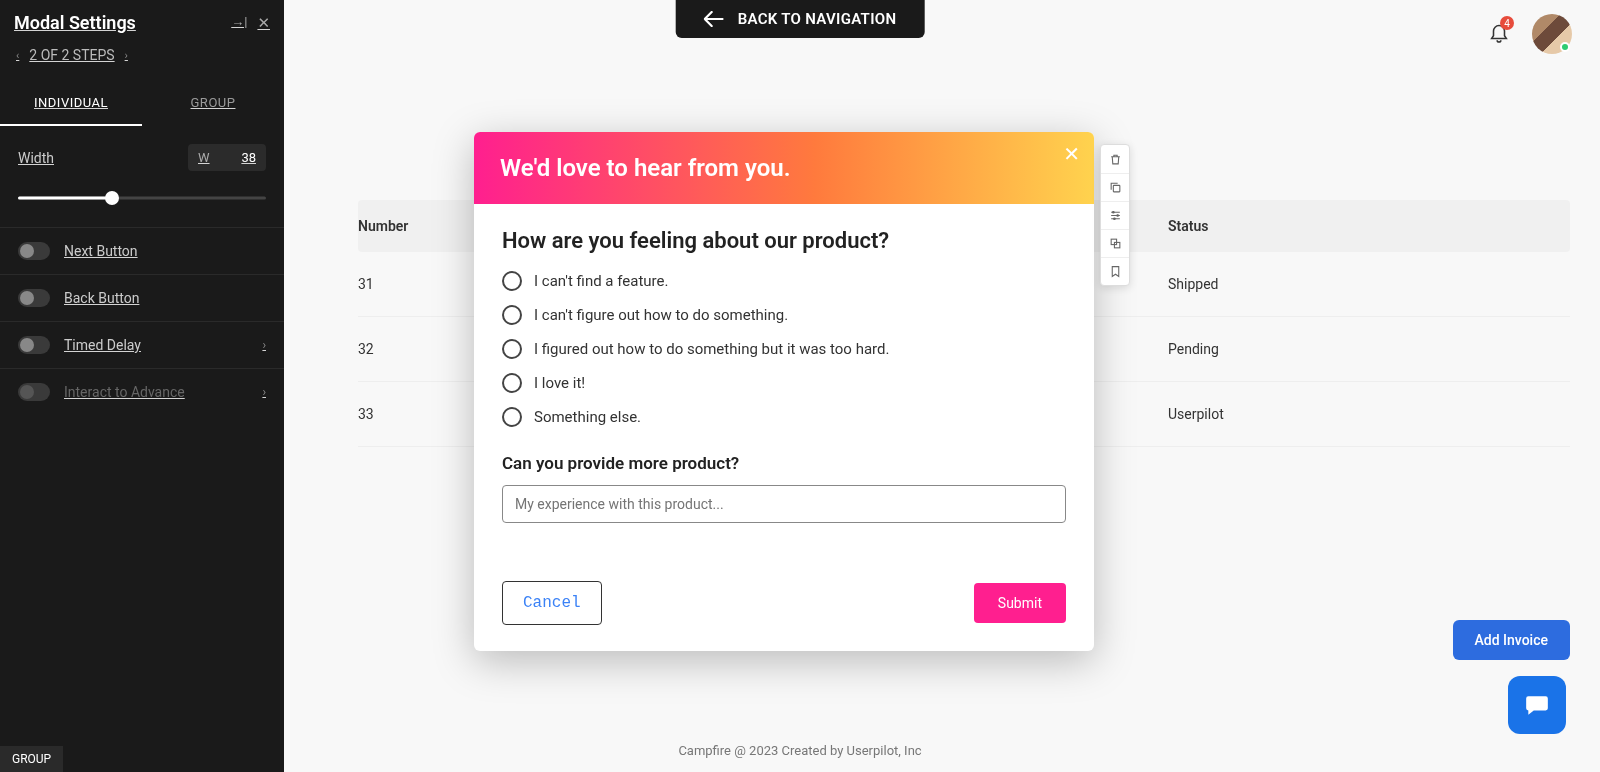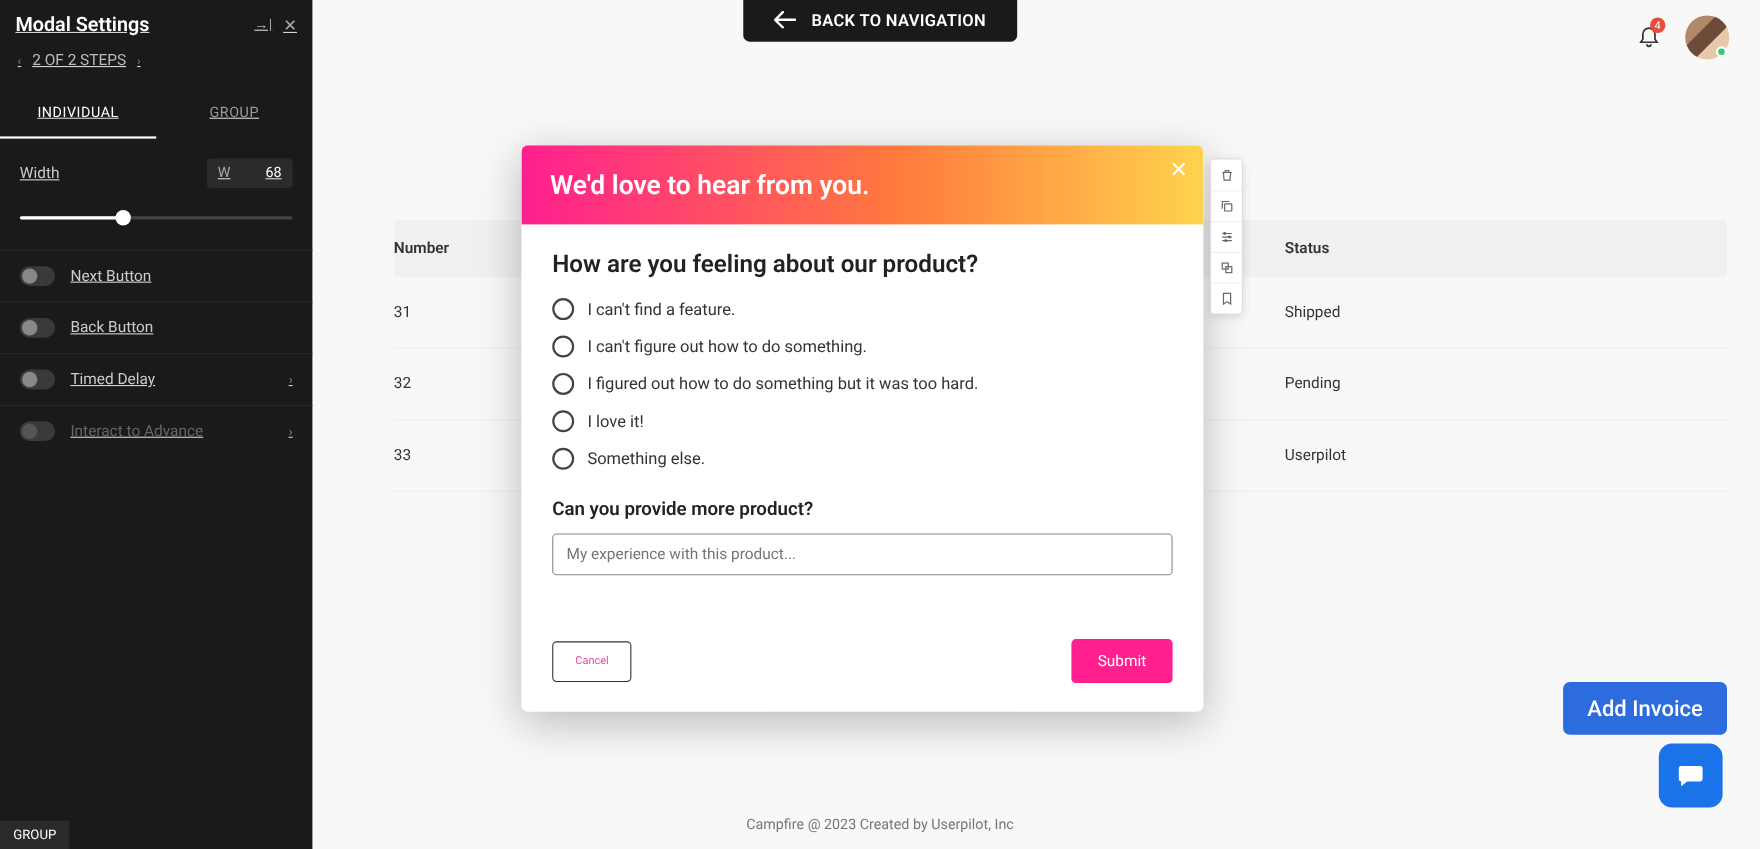--- a/index.html
+++ b/index.html
@@ -33,21 +33,21 @@
 .slider-thumb { position: absolute; top: 50%; left: 38%; width: 14px; height: 14px; background: #fff; border-radius: 50%; transform: translate(-50%,-50%); }
 
 .opt-row { display: flex; align-items: center; padding: 14px 18px; font-size: 14px; color: #ccc; border-top: 1px solid #2a2a2a; cursor: pointer; }
 .toggle { width: 32px; height: 18px; background: #3a3a3a; border-radius: 9px; position: relative; margin-right: 14px; flex-shrink: 0; }
 .toggle::after { content: ""; position: absolute; left: 2px; top: 2px; width: 14px; height: 14px; background: #888; border-radius: 50%; }
 .toggle.disabled::after { background: #555; }
 .opt-row .chev-r { margin-left: auto; color: #888; font-size: 12px; }
 .opt-row.disabled { color: #666; }
 
 
-.back-nav-bar { position: absolute; top: 0; left: 50%; transform: translateX(-50%); background: #1a1a1a; color: #fff; padding: 10px 28px; border-radius: 0 0 6px 6px; display: flex; gap: 14px; font-size: 15px; font-weight: 600; letter-spacing: .3px; z-index: 25; cursor: pointer; }
+.back-nav-bar { position: absolute; top: 0; left: 50%; transform: translateX(-50%); background: #1a1a1a; color: #fff; padding: 10px 28px; border-radius: 0 0 6px 6px; display: flex; align-items: center; gap: 14px; font-size: 15px; font-weight: 600; letter-spacing: .3px; z-index: 25; cursor: pointer; }
 .back-nav-bar svg { stroke: #fff; }
 
 
 .top-right { position: absolute; top: 14px; right: 28px; display: flex; align-items: center; gap: 22px; z-index: 5; }
 .bell-wrap { position: relative; cursor: pointer; }
 .bell-badge { position: absolute; top: -4px; right: -4px; background: #e74c3c; color: #fff; font-size: 10px; width: 14px; height: 14px; border-radius: 50%; display: flex; align-items: center; justify-content: center; }
 .avatar-wrap { position: relative; cursor: pointer; }
 .avatar-img { width: 40px; height: 40px; border-radius: 50%; background: linear-gradient(135deg,#b08968 35%,#6d4a3a 36%,#6d4a3a 60%,#e6c9a8 61%); }
 .avatar-dot { position: absolute; bottom: 2px; right: 2px; width: 10px; height: 10px; background: #2ecc71; border: 2px solid #fff; border-radius: 50%; }
 
@@ -55,37 +55,37 @@
 .table-zone { position: absolute; left: 358px; right: 30px; top: 200px; }
 .table-head-row { display: flex; background: #f0f0f0; padding: 18px 0; border-radius: 4px; }
 .th-cell, .td-cell { font-size: 14px; }
 .col-num { width: 340px; padding-left: 0; }
 .col-status { padding-left: 0; }
 .th-cell { color: #333; font-weight: 600; }
 
 .table-row { display: flex; padding: 24px 0; border-bottom: 1px solid #eee; }
 .td-cell { color: #333; }
 
-.add-invoice-btn { position: absolute; right: 30px; top: 620px; background: #2d6cdf; color: #fff; padding: 12px 22px; border-radius: 6px; font-size: 20px; font-weight: 500; cursor: pointer; }
+.add-invoice-btn { position: absolute; right: 30px; top: 620px; background: #2d6cdf; color: #fff; padding: 12px 22px; border-radius: 6px; font-size: 14px; font-weight: 500; cursor: pointer; }
 
 .footer-txt { position: absolute; bottom: 14px; left: 50%; transform: translateX(-50%); font-size: 13px; color: #777; }
 
 
 .feedback-modal { position: absolute; left: 474px; top: 132px; width: 620px; background: #fff; border-radius: 6px; box-shadow: 0 10px 40px rgba(0,0,0,.25); z-index: 40; overflow: hidden; }
 .fm-banner { background: linear-gradient(90deg,#ff1f8f 0%,#ff7a3d 55%,#ffd34e 100%); padding: 22px 26px; position: relative; }
 .fm-banner-title { color: #fff; font-size: 24px; font-weight: 600; }
 .fm-close { position: absolute; top: 10px; right: 14px; color: #fff; font-size: 20px; cursor: pointer; }
 .fm-body { padding: 24px 28px 26px; }
 .fm-q1 { font-size: 22px; font-weight: 600; color: #222; margin-bottom: 18px; }
 .radio-row { display: flex; align-items: center; gap: 12px; margin-bottom: 14px; font-size: 15px; color: #333; }
 .radio-dot { width: 20px; height: 20px; border: 2px solid #444; border-radius: 50%; flex-shrink: 0; cursor: pointer; }
 .fm-q2 { font-size: 17px; font-weight: 600; color: #222; margin-top: 26px; margin-bottom: 12px; }
 .fm-input { width: 100%; border: 1.5px solid #888; border-radius: 4px; padding: 10px 12px; font-size: 14px; color: #333; }
 .fm-actions { display: flex; align-items: center; justify-content: space-between; margin-top: 58px; }
-.fm-cancel { border: 1.5px solid #333; color: #ec4899; background: #fff; padding: 12px 20px; border-radius: 4px; font-size: 10px; cursor: pointer; }
+.fm-cancel { border: 1.5px solid #333; color: #3b82f6; background: #fff; padding: 12px 20px; border-radius: 4px; font-size: 16px; cursor: pointer; font-family: Liberation Mono, monospace; }
 .fm-submit { background: #ff1f8f; color: #fff; border: none; padding: 12px 24px; border-radius: 4px; font-size: 14px; cursor: pointer; }
 
 
 .float-tools { position: absolute; left: 1100px; top: 144px; width: 30px; background: #fff; border: 1px solid #ddd; border-radius: 4px; box-shadow: 0 2px 8px rgba(0,0,0,.12); display: flex; flex-direction: column; z-index: 45; }
 .ft-item { height: 28px; display: flex; align-items: center; justify-content: center; cursor: pointer; color: #666; font-size: 13px; }
 .ft-item + .ft-item { border-top: 1px solid #eee; }
 
 
 .chat-fab { position: absolute; right: 34px; bottom: 38px; width: 58px; height: 58px; background: #1a73e8; border-radius: 12px; display: flex; align-items: center; justify-content: center; cursor: pointer; z-index: 20; }
 .chat-fab svg { fill: #fff; }
@@ -111,21 +111,21 @@
   </div>
   <div class="sp-tabs">
     <div class="sp-tab active">INDIVIDUAL</div>
     <div class="sp-tab">GROUP</div>
   </div>
   <div class="sp-section">
     <div class="w-row">
       <div class="w-label">Width</div>
       <div class="w-box">
         <span>W</span>
-        <span>68</span>
+        <span>38</span>
       </div>
     </div>
     <div class="slider-wrap">
       <div class="slider-track"></div>
       <div class="slider-fill"></div>
       <div class="slider-thumb"></div>
     </div>
   </div>
 
   <div class="opt-row">

